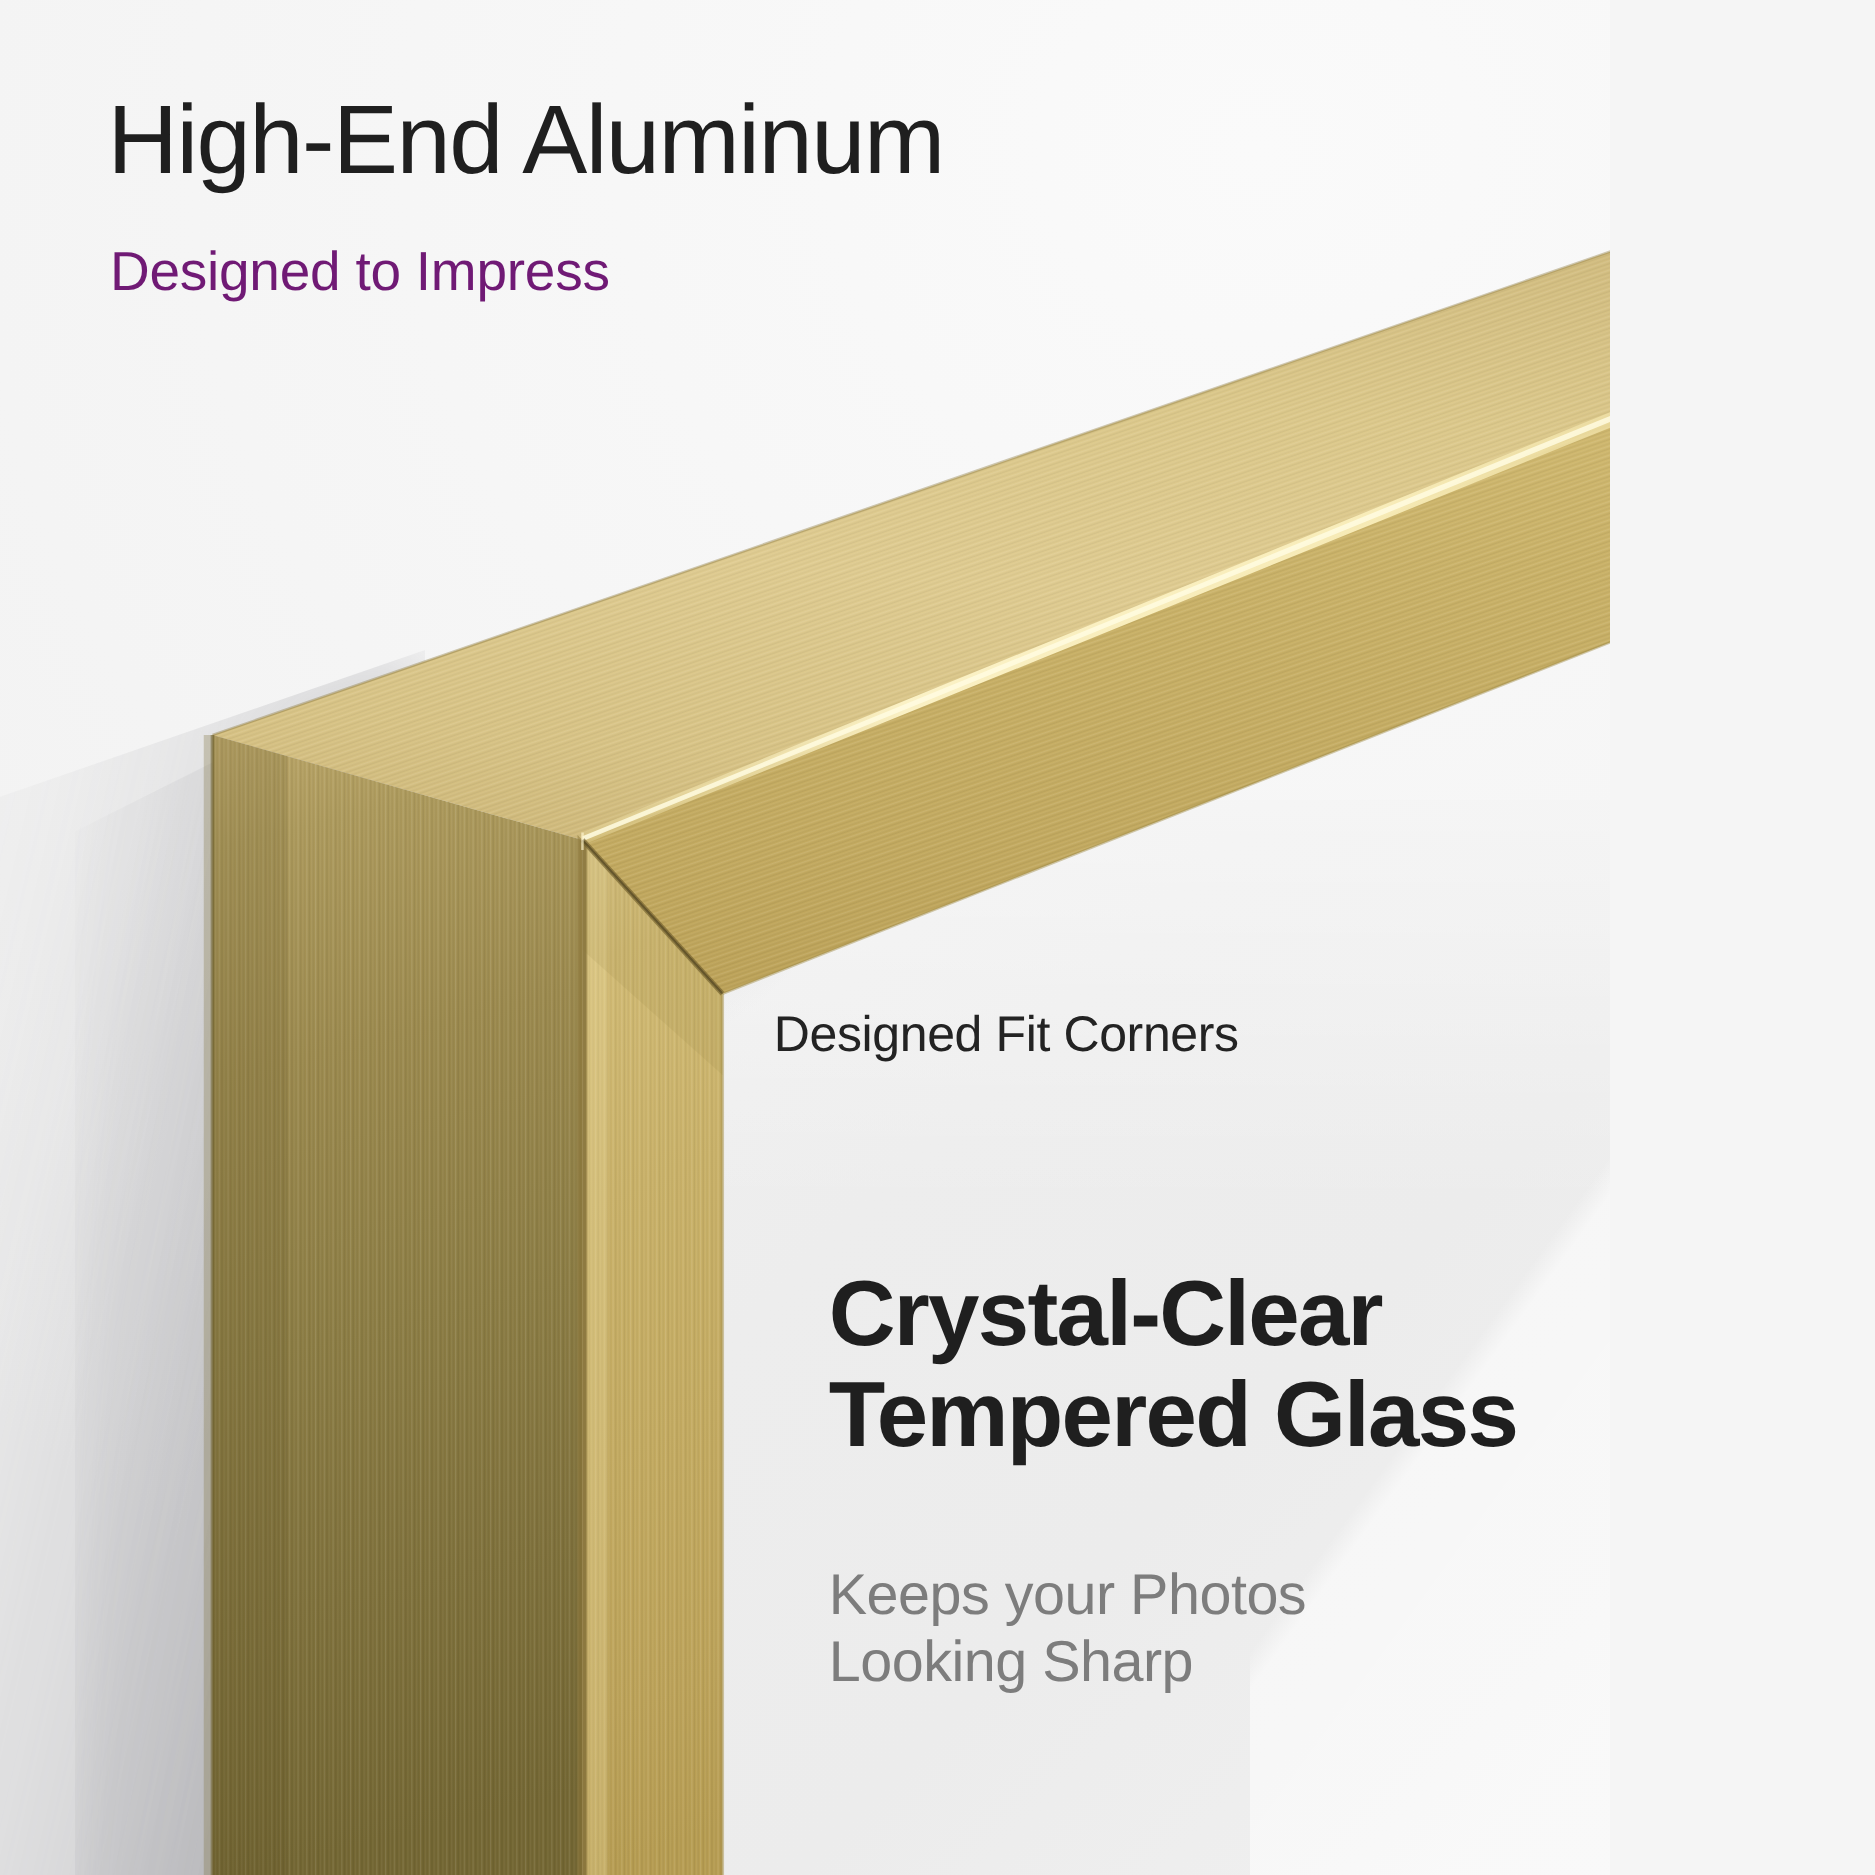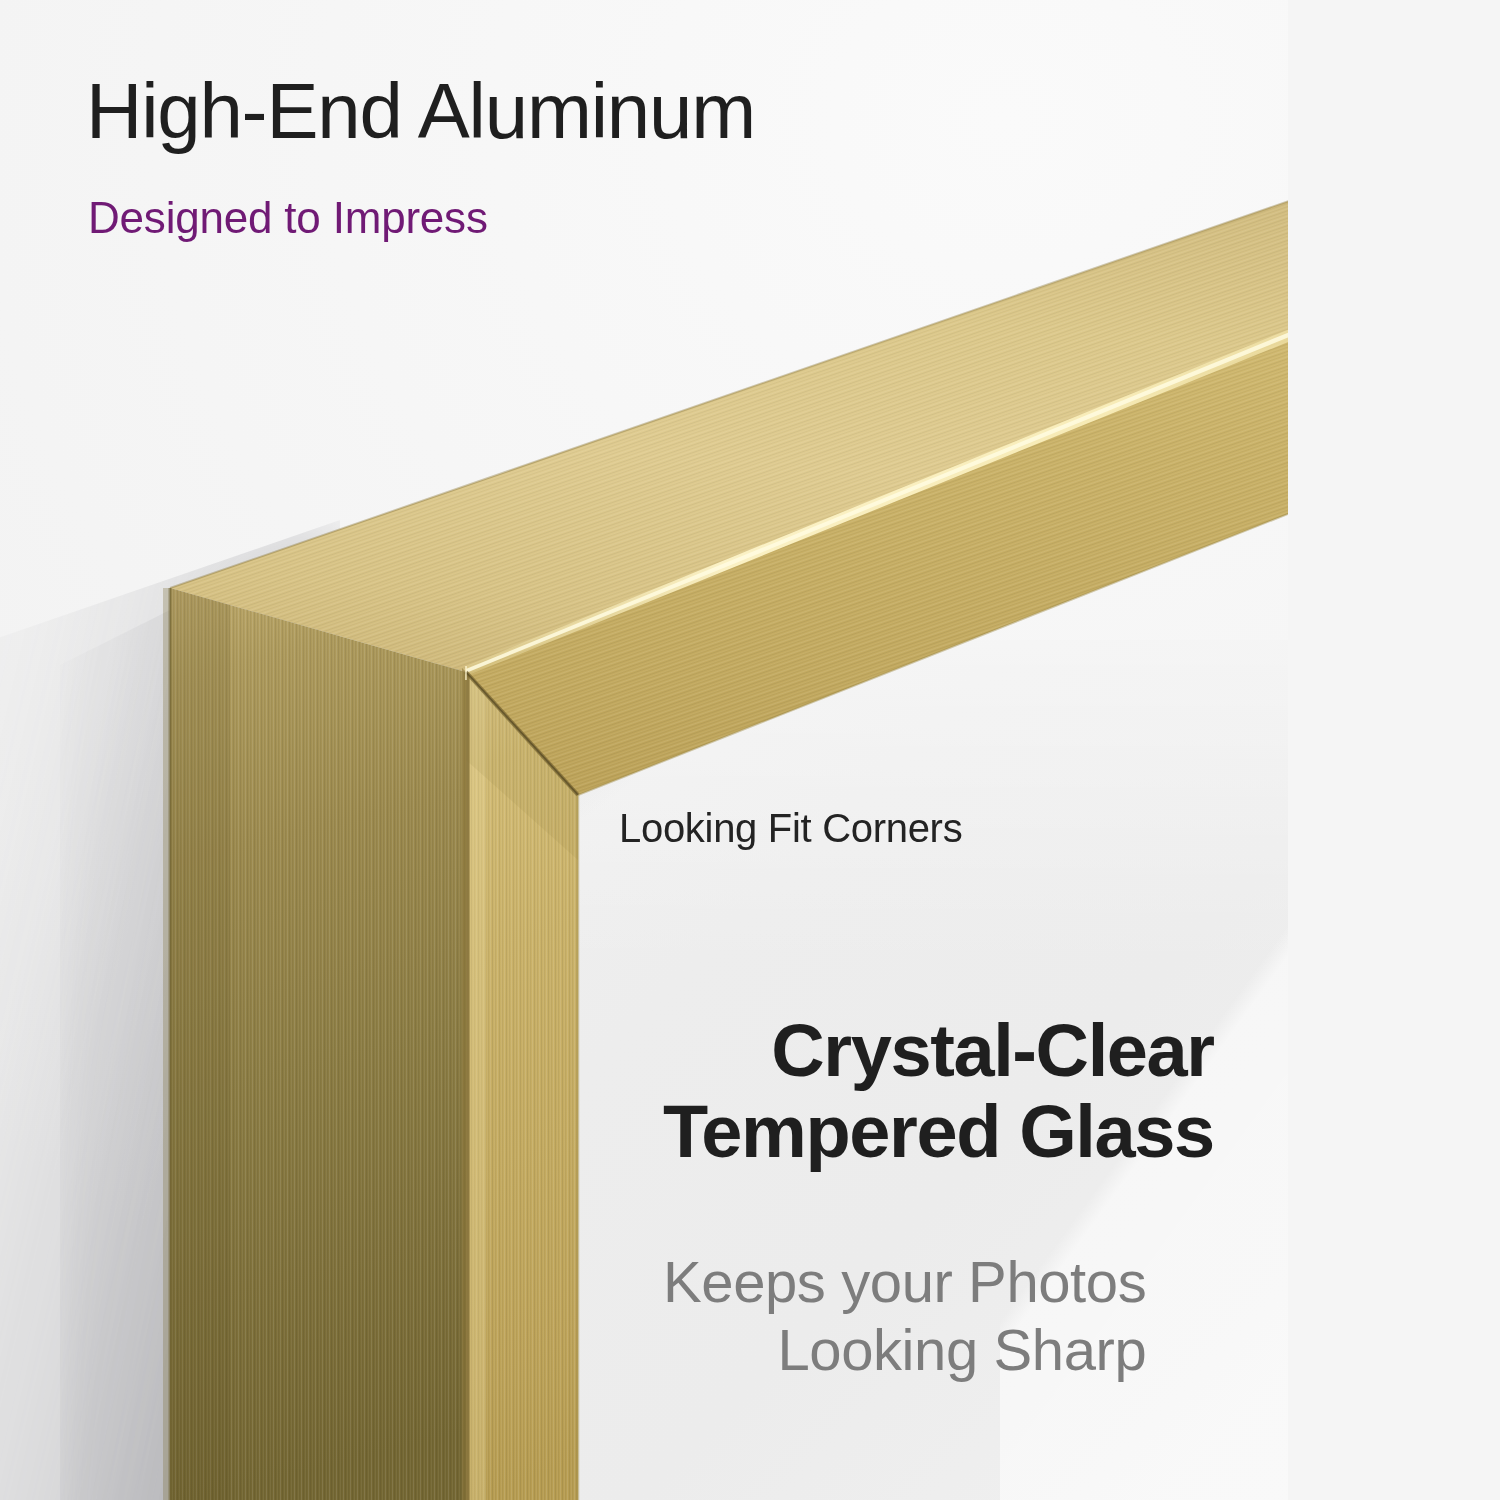--- a/index.html
+++ b/index.html
@@ -1,21 +1,21 @@
 <!DOCTYPE html>
 <html><head>
 <meta charset="utf-8">
 <style>
   html,body{margin:0;padding:0;}
   body{
     width:1500px;height:1500px;overflow:hidden;
     font-family:"Liberation Sans","DejaVu Sans",sans-serif;
     background:#f5f5f5;
   }
-  #stage{position:relative;width:1288px;height:1500px;background:#f5f5f5;overflow:hidden;text-align:right;}
+  #stage{position:relative;width:1288px;height:1500px;background:#f5f5f5;overflow:hidden;}
 
   
   .bg-wash{
     position:absolute;inset:0;
     background:
       radial-gradient(120% 90% at 78% 8%, #fafafa 0%, #f5f5f5 55%, #f1f1f1 100%);
   }
 
   
   .cast-shadow{
@@ -92,21 +92,21 @@
     font-size:40px;font-weight:400;letter-spacing:-0.3px;
     color:#232323;line-height:1.0;white-space:nowrap;
   }
   .glass-title{
     position:absolute;left:663px;top:1010px;
     font-size:74px;font-weight:700;letter-spacing:-1.4px;
     color:#1f1f1f;line-height:1.10;white-space:pre-line;
   }
   .glass-sub{
     position:absolute;left:663px;top:1248px;
-    font-size:58px;font-weight:400;letter-spacing:-0.4px;
+    font-size:46px;font-weight:400;letter-spacing:-0.4px;
     color:#7d7d7d;line-height:1.18;white-space:pre-line;
   }
 </style>
 </head>
 <body>
 
 <div id="stage">
 
   <div class="bg-wash"></div>
 
@@ -255,21 +255,21 @@
 
     <g>
       <polygon points="466,672 578,795 578,860 466,760" fill="#8e7b3c" opacity="0.12"></polygon>
     </g>
   </svg>
 
   <div class="headline">High-End Aluminum</div>
 
   <div class="subhead">Designed to Impress</div>
 
-  <div class="corner-label">Looking Fit Corners</div>
+  <div class="corner-label">Designed Fit Corners</div>
 
   <div class="glass-title">Crystal-Clear
 Tempered Glass</div>
 
   <div class="glass-sub">Keeps your Photos
 Looking Sharp</div>
 
 </div>
 
 </body></html>

